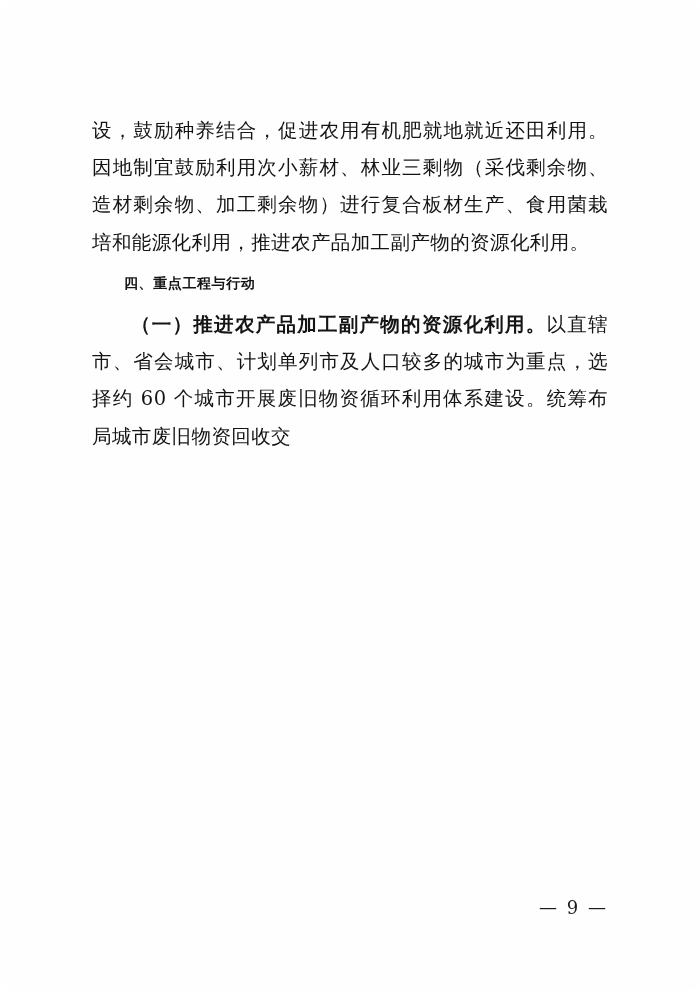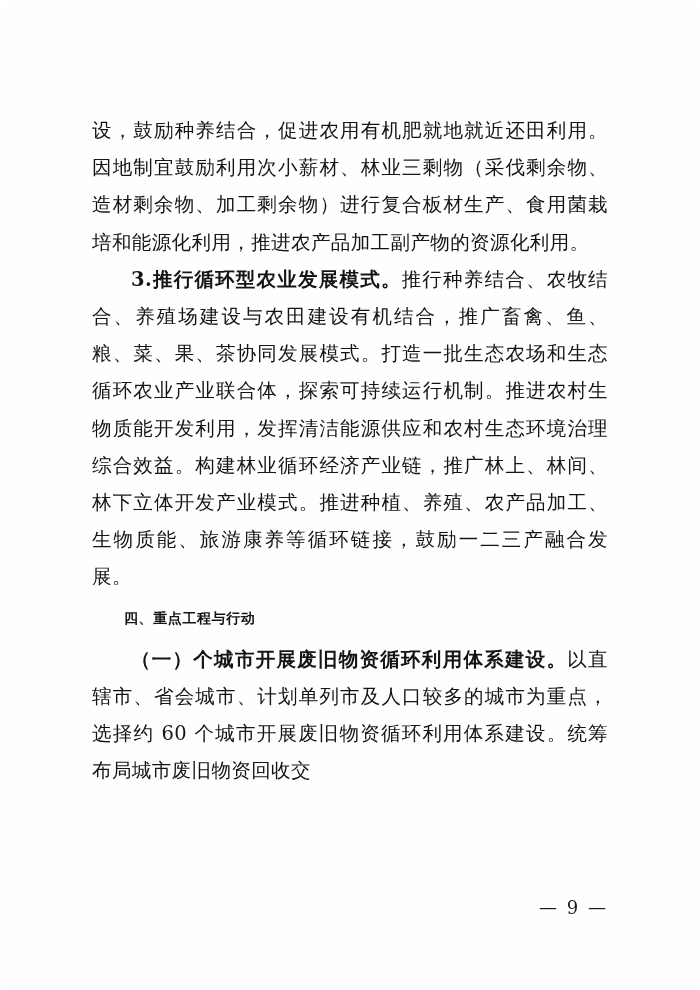--- a/index.html
+++ b/index.html
@@ -65,26 +65,23 @@
 <body>
 
 <div class="page">
   <div class="doc-body">
 
     <p class="para no-indent">
       <span>设，鼓励种养结合，促进农用有机肥就地就近还田利用。因地制宜鼓励利用次小薪材、林业三剩物（采伐剩余物、造材剩余物、加工剩余物）进行复合板材生产、食用菌栽培和能源化利用，推进农产品加工副产物的资源化利用。</span>
     </p>
 
 
-    <p class="para">
-      <span class="bold-lead">3.推行循环型农业发展模式。</span><span>推行种养结合、农牧结合、养殖场建设与农田建设有机结合，推广畜禽、鱼、粮、菜、果、茶协同发展模式。打造一批生态农场和生态循环农业产业联合体，探索可持续运行机制。推进农村生物质能开发利用，发挥清洁能源供应和农村生态环境治理综合效益。构建林业循环经济产业链，推广林上、林间、林下立体开发产业模式。推进种植、养殖、农产品加工、生物质能、旅游康养等循环链接，鼓励一二三产融合发展。</span>
-    </p>
 
     <p class="heading">四、重点工程与行动</p>
 
     <p class="para">
-      <span class="bold-lead">（一）个城市开展废旧物资循环利用体系建设。</span><span>以直辖市、省会城市、计划单列市及人口较多的城市为重点，选择约 60 个城市开展废旧物资循环利用体系建设。统筹布局城市废旧物资回收交</span>
+      <span class="bold-lead">（一）推进农产品加工副产物的资源化利用。</span><span>以直辖市、省会城市、计划单列市及人口较多的城市为重点，选择约 60 个城市开展废旧物资循环利用体系建设。统筹布局城市废旧物资回收交</span>
     </p>
 
   </div>
 
   <div class="page-number">— 9 —</div>
 </div>
 
 </body></html>

